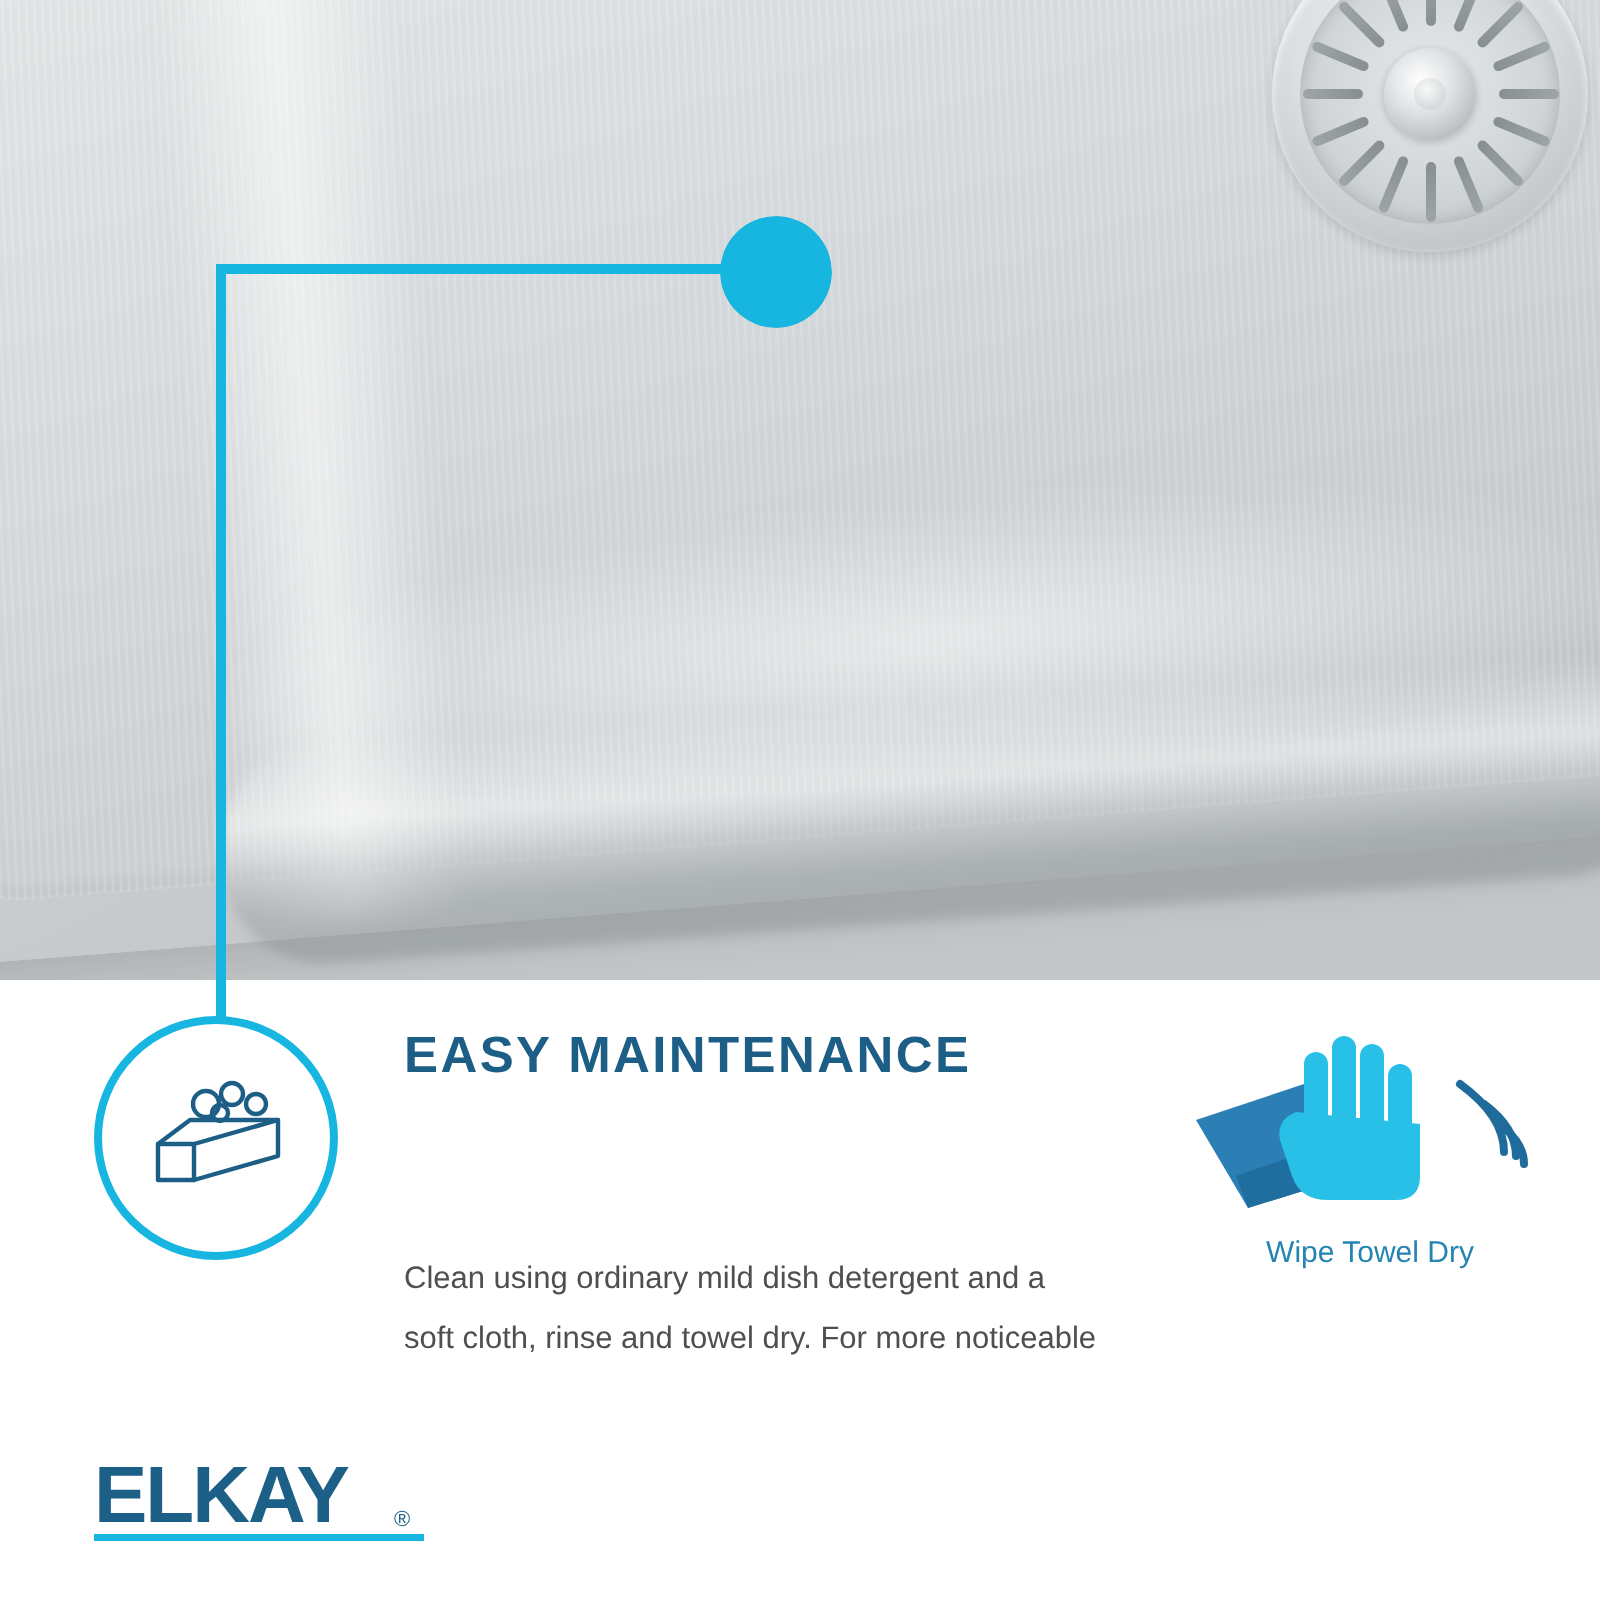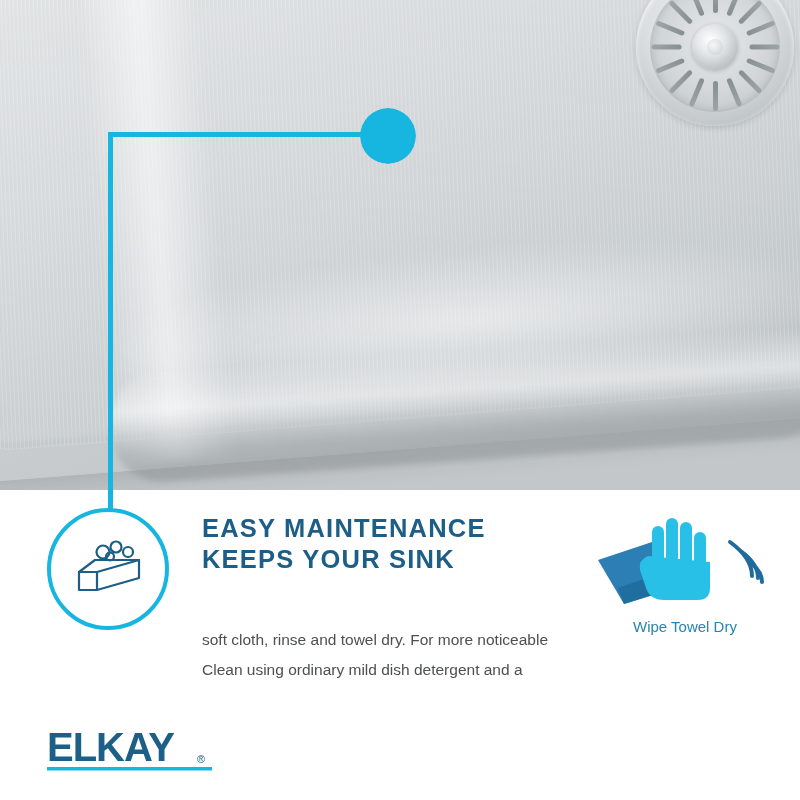--- a/index.html
+++ b/index.html
@@ -323,26 +323,25 @@
         <circle cx="34" cy="14" r="6.5"></circle>
         <circle cx="47" cy="9" r="5.5"></circle>
         <circle cx="59" cy="14" r="5"></circle>
         <circle cx="41" cy="18.5" r="4"></circle>
       </g>
     </svg>
   </div>
 
   <div class="headline">
     <div>Easy Maintenance</div>
-    <div>Keeps Your Sink</div>
   </div>
 
   <div class="bodycopy">
+    <div>Clean using ordinary mild dish detergent and a</div>
     <div>soft cloth, rinse and towel dry. For more noticeable</div>
-    <div>Clean using ordinary mild dish detergent and a</div>
   </div>
 
   <svg class="wipe" viewBox="0 0 190 125">
 
     <path d="M8 52 L62 34 L92 78 L34 96 Z" fill="#2b7fb5"></path>
     <path d="M34 96 L92 78 L80 62 L28 80 Z" fill="#1f6b9c" opacity="0.85"></path>
 
     <g fill="#29c0e8">
       <rect x="62" y="18" width="12" height="46" rx="6"></rect>
       <rect x="76" y="10" width="12" height="54" rx="6"></rect>

